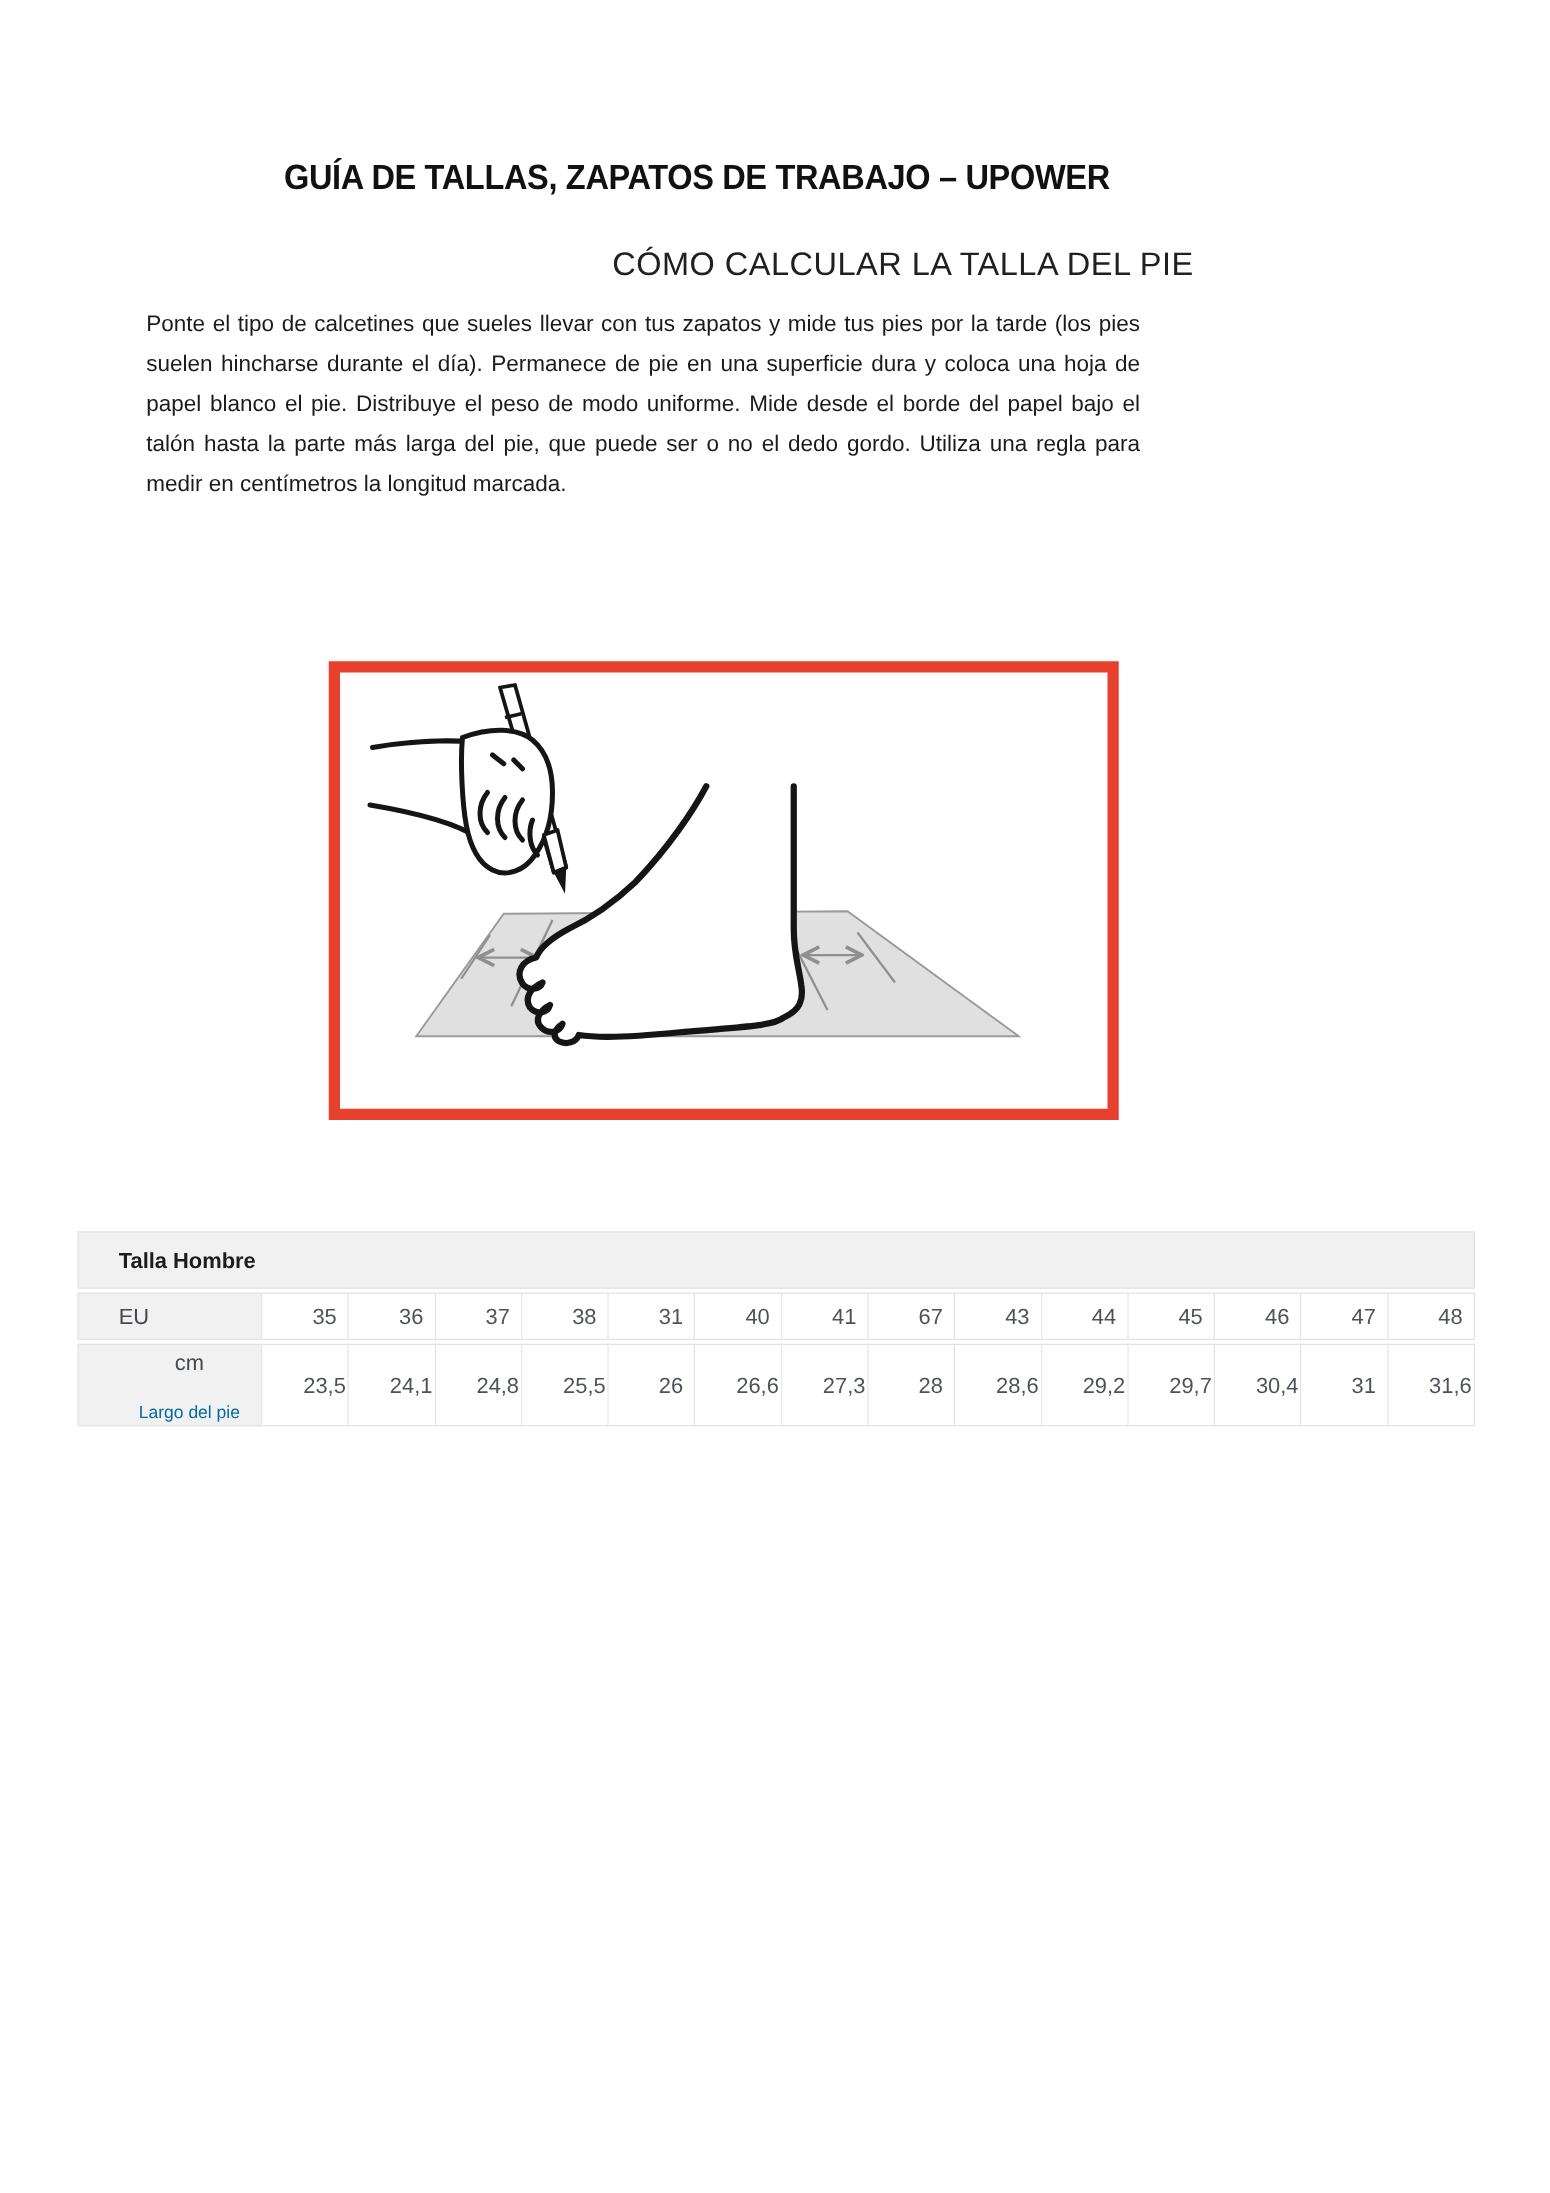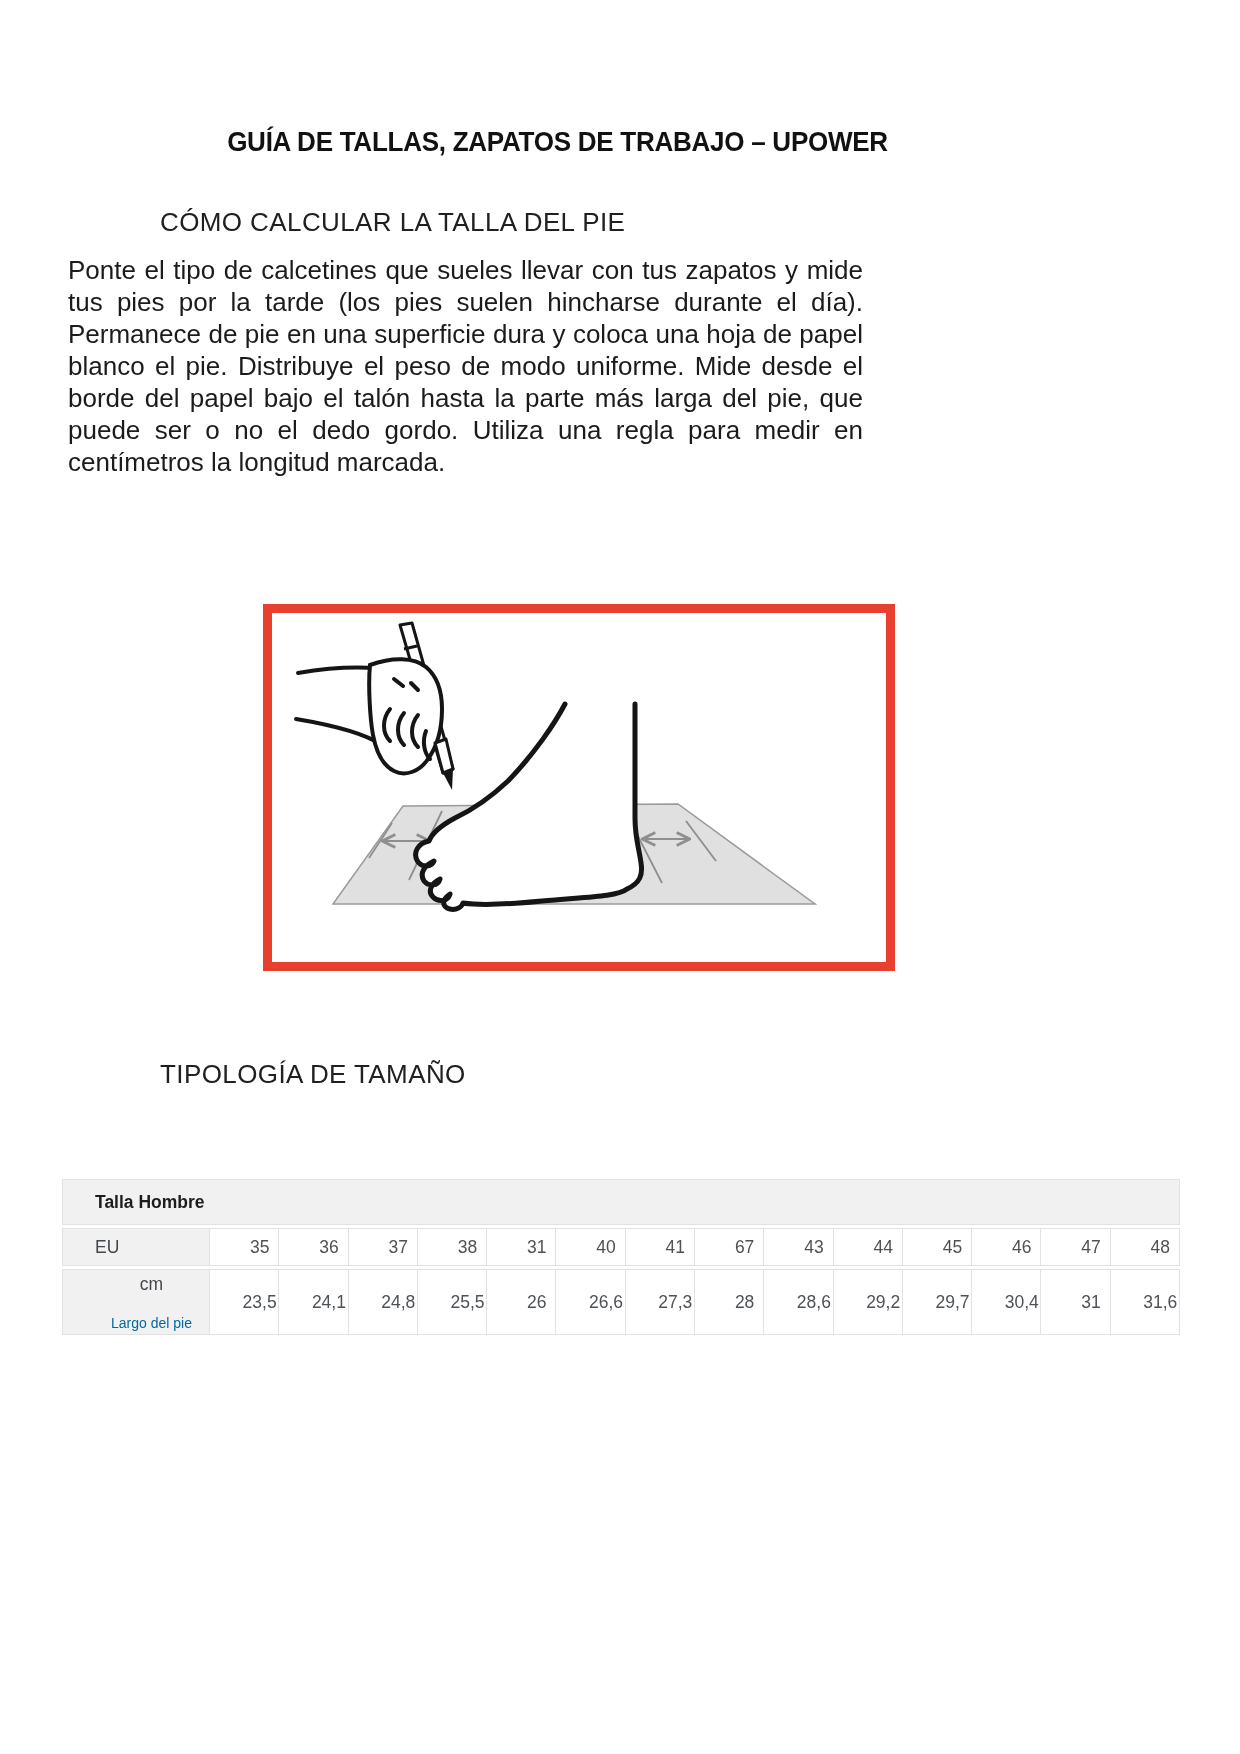--- a/index.html
+++ b/index.html
@@ -6,26 +6,26 @@
   .page{
     width:1240px;height:1754px;position:relative;background:#ffffff;
     font-family:"Liberation Sans",sans-serif;color:#1b1b1b;overflow:hidden;
   }
   .doc-title{
     width:795px;margin:128px 0 0 160px;text-align:center;
     font-size:28px;font-weight:bold;line-height:1;color:#111;
     transform:scaleX(.93);letter-spacing:-.3px;
   }
   .sec-heading{
-    width:795px;margin:51px 0 0 160px;text-align:left;
+    width:795px;margin:40px 0 0 160px;text-align:right;
     font-size:26px;font-weight:400;letter-spacing:.4px;color:#202020;line-height:1.2;
   }
   .intro-par{
-    width:795px;margin:16px 0 0 68px;
-    font-size:26px;line-height:32px;text-align:justify;color:#1b1b1b;
+    width:795px;margin:16px 0 0 117px;
+    font-size:18px;line-height:32px;text-align:justify;color:#1b1b1b;
   }
   .figure-box{
     width:632px;height:367px;margin:126px 0 0 263px;
     border:9px solid #e8402f;box-sizing:border-box;background:#fff;position:relative;
   }
   .figure-box svg{position:absolute;left:0;top:0;}
   .sec-heading.second{margin-top:88px;}
   .table-wrap{margin:86px 0 0 62px;}
   table.size-table{
     border-collapse:separate;border-spacing:0 3px;table-layout:fixed;
@@ -112,21 +112,20 @@
         <path d="M139,70 l7,7"></path>
       </g>
 
       <g>
         <path d="M163,130 L174,126 L181,156 L171,160 Z" fill="#ffffff" stroke="#151515" stroke-width="3" stroke-linejoin="round"></path>
         <path d="M171,160 L181,156 L180,177 Z" fill="#151515"></path>
       </g>
     </svg>
   </div>
 
-  <h2 class="sec-heading second">TIPOLOGÍA DE TAMAÑO</h2>
 
   <div class="table-wrap">
     <table class="size-table">
       <colgroup>
         <col style="width:148px">
         <col>
           <col>
           <col>
           <col>
           <col>

